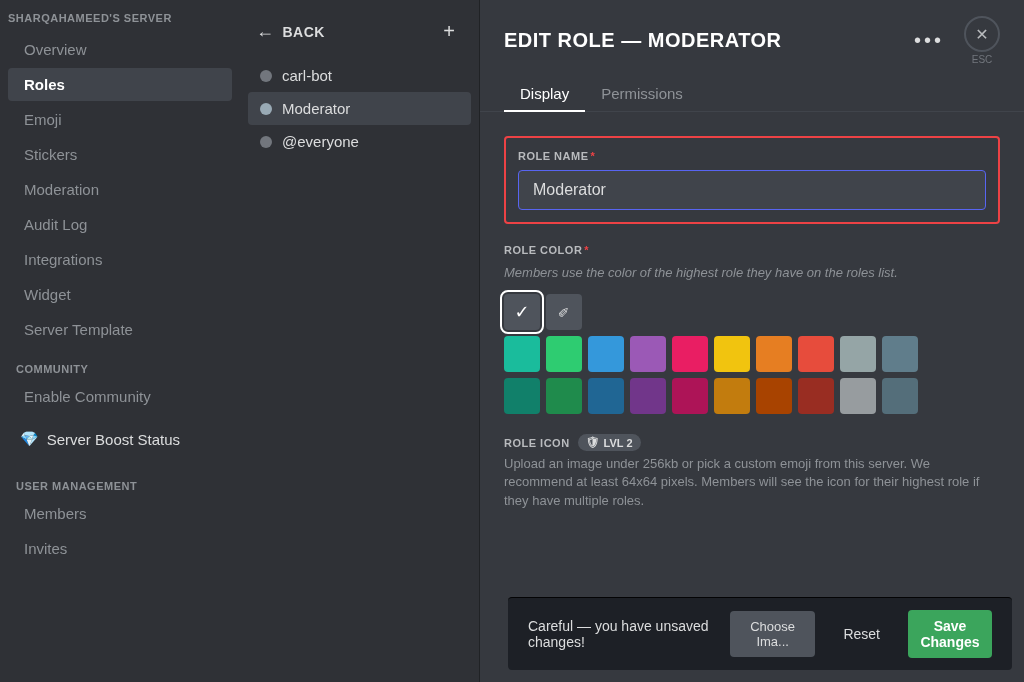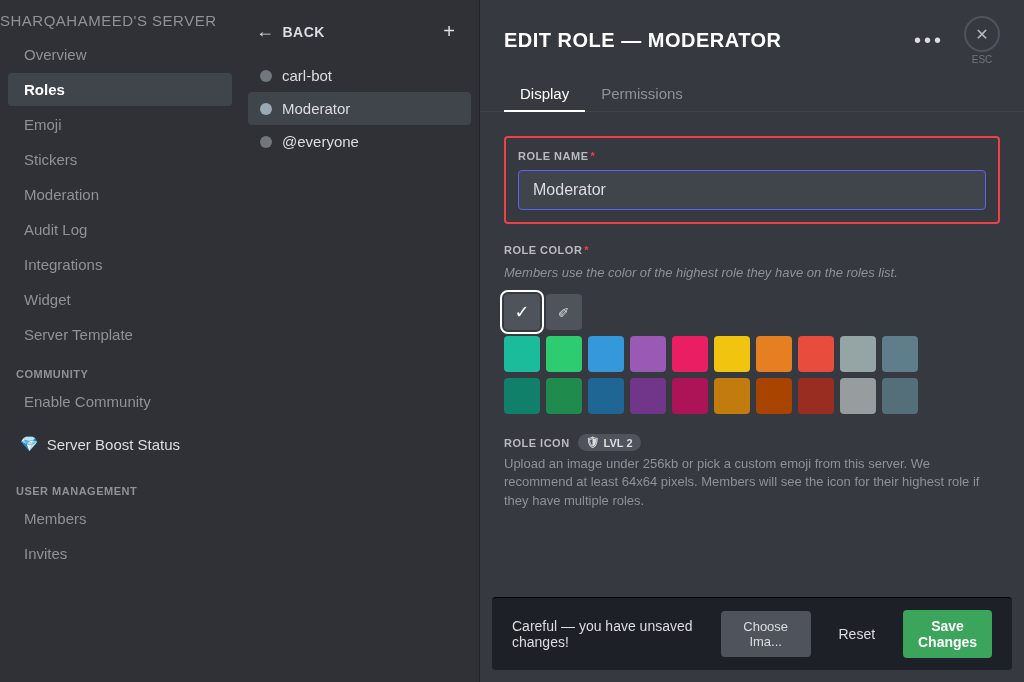--- a/index.html
+++ b/index.html
@@ -24,23 +24,23 @@
     .sidebar {
       width: 240px;
       background: #2f3136;
       display: flex;
       flex-direction: column;
       overflow-y: auto;
       flex-shrink: 0;
     }
 
     .sidebar-server-name {
-      padding: 12px 0 8px;
-      font-size: 15px;
-      font-weight: 400;
+      padding: 12px 8px 8px;
+      font-size: 11px;
+      font-weight: 700;
       color: #8e9297;
       text-transform: uppercase;
       letter-spacing: 0.5px;
     }
 
     .sidebar-item {
       padding: 8px 16px;
       cursor: pointer;
       border-radius: 4px;
       margin: 1px 8px;
@@ -337,21 +337,21 @@
     .role-icon-description {
       font-size: 13px;
       color: #8e9297;
       line-height: 1.4;
     }
 
     
     .notification-bar {
       position: absolute;
       bottom: 0;
-      left: 0;
+      left: 16px;
       right: 0;
       background: #1d2026;
       padding: 12px 20px;
       display: flex;
       align-items: center;
       justify-content: space-between;
       border-top: 1px solid #040405;
       border-radius: 4px;
       margin: 0 12px 12px;
     }

